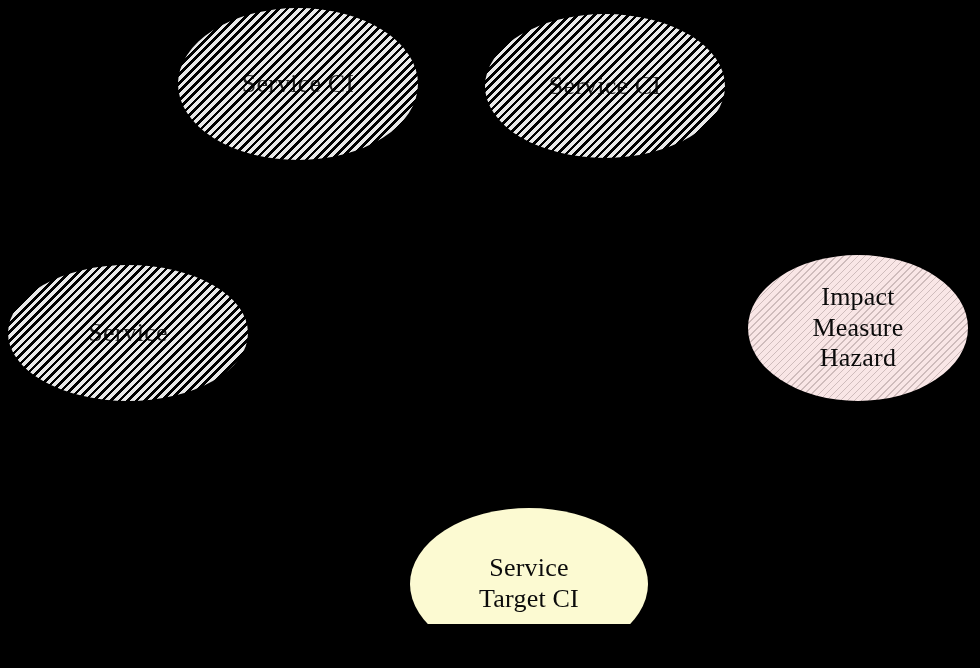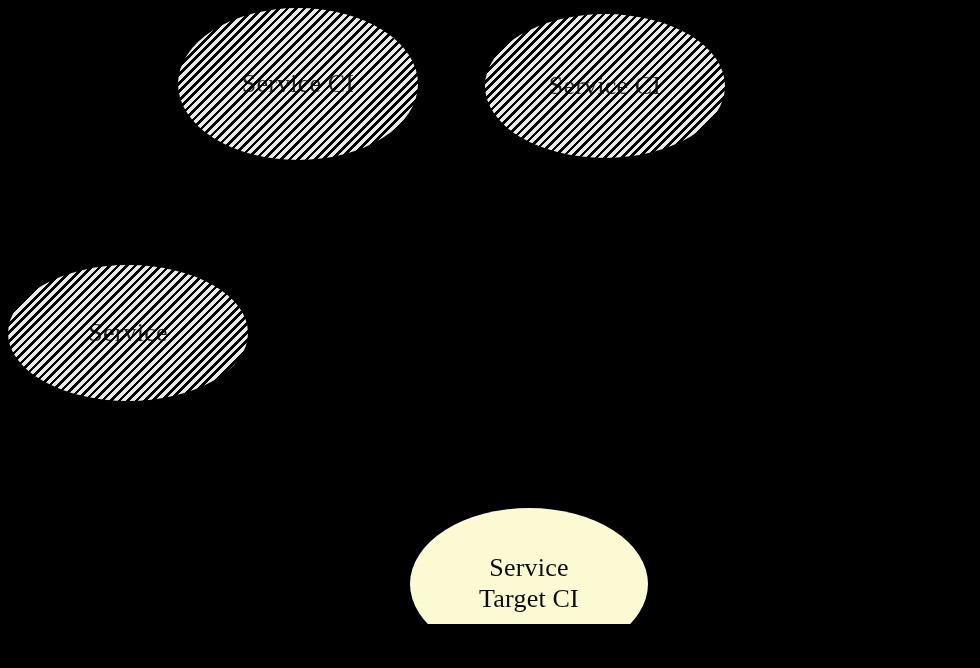--- a/index.html
+++ b/index.html
@@ -75,19 +75,24 @@
   </div>
 
   <div class="node hatch-heavy" style="left: 485px; top: 14px; width: 240px; height: 144px;">
     <span class="label">Service CI</span>
   </div>
 
   <div class="node hatch-heavy" style="left: 8px; top: 265px; width: 240px; height: 136px;">
     <span class="label">Service</span>
   </div>
 
+  <div class="node hatch-fine" style="left: 748px; top: 255px; width: 220px; height: 146px;">
+    <span class="label">Impact
+Measure
+Hazard</span>
+  </div>
 
   <div class="node solid-yellow" style="left: 410px; top: 508px; width: 238px; height: 152px;">
     <span class="label">Service
 Target CI</span>
   </div>
 
 </div>
 
 </body></html>

